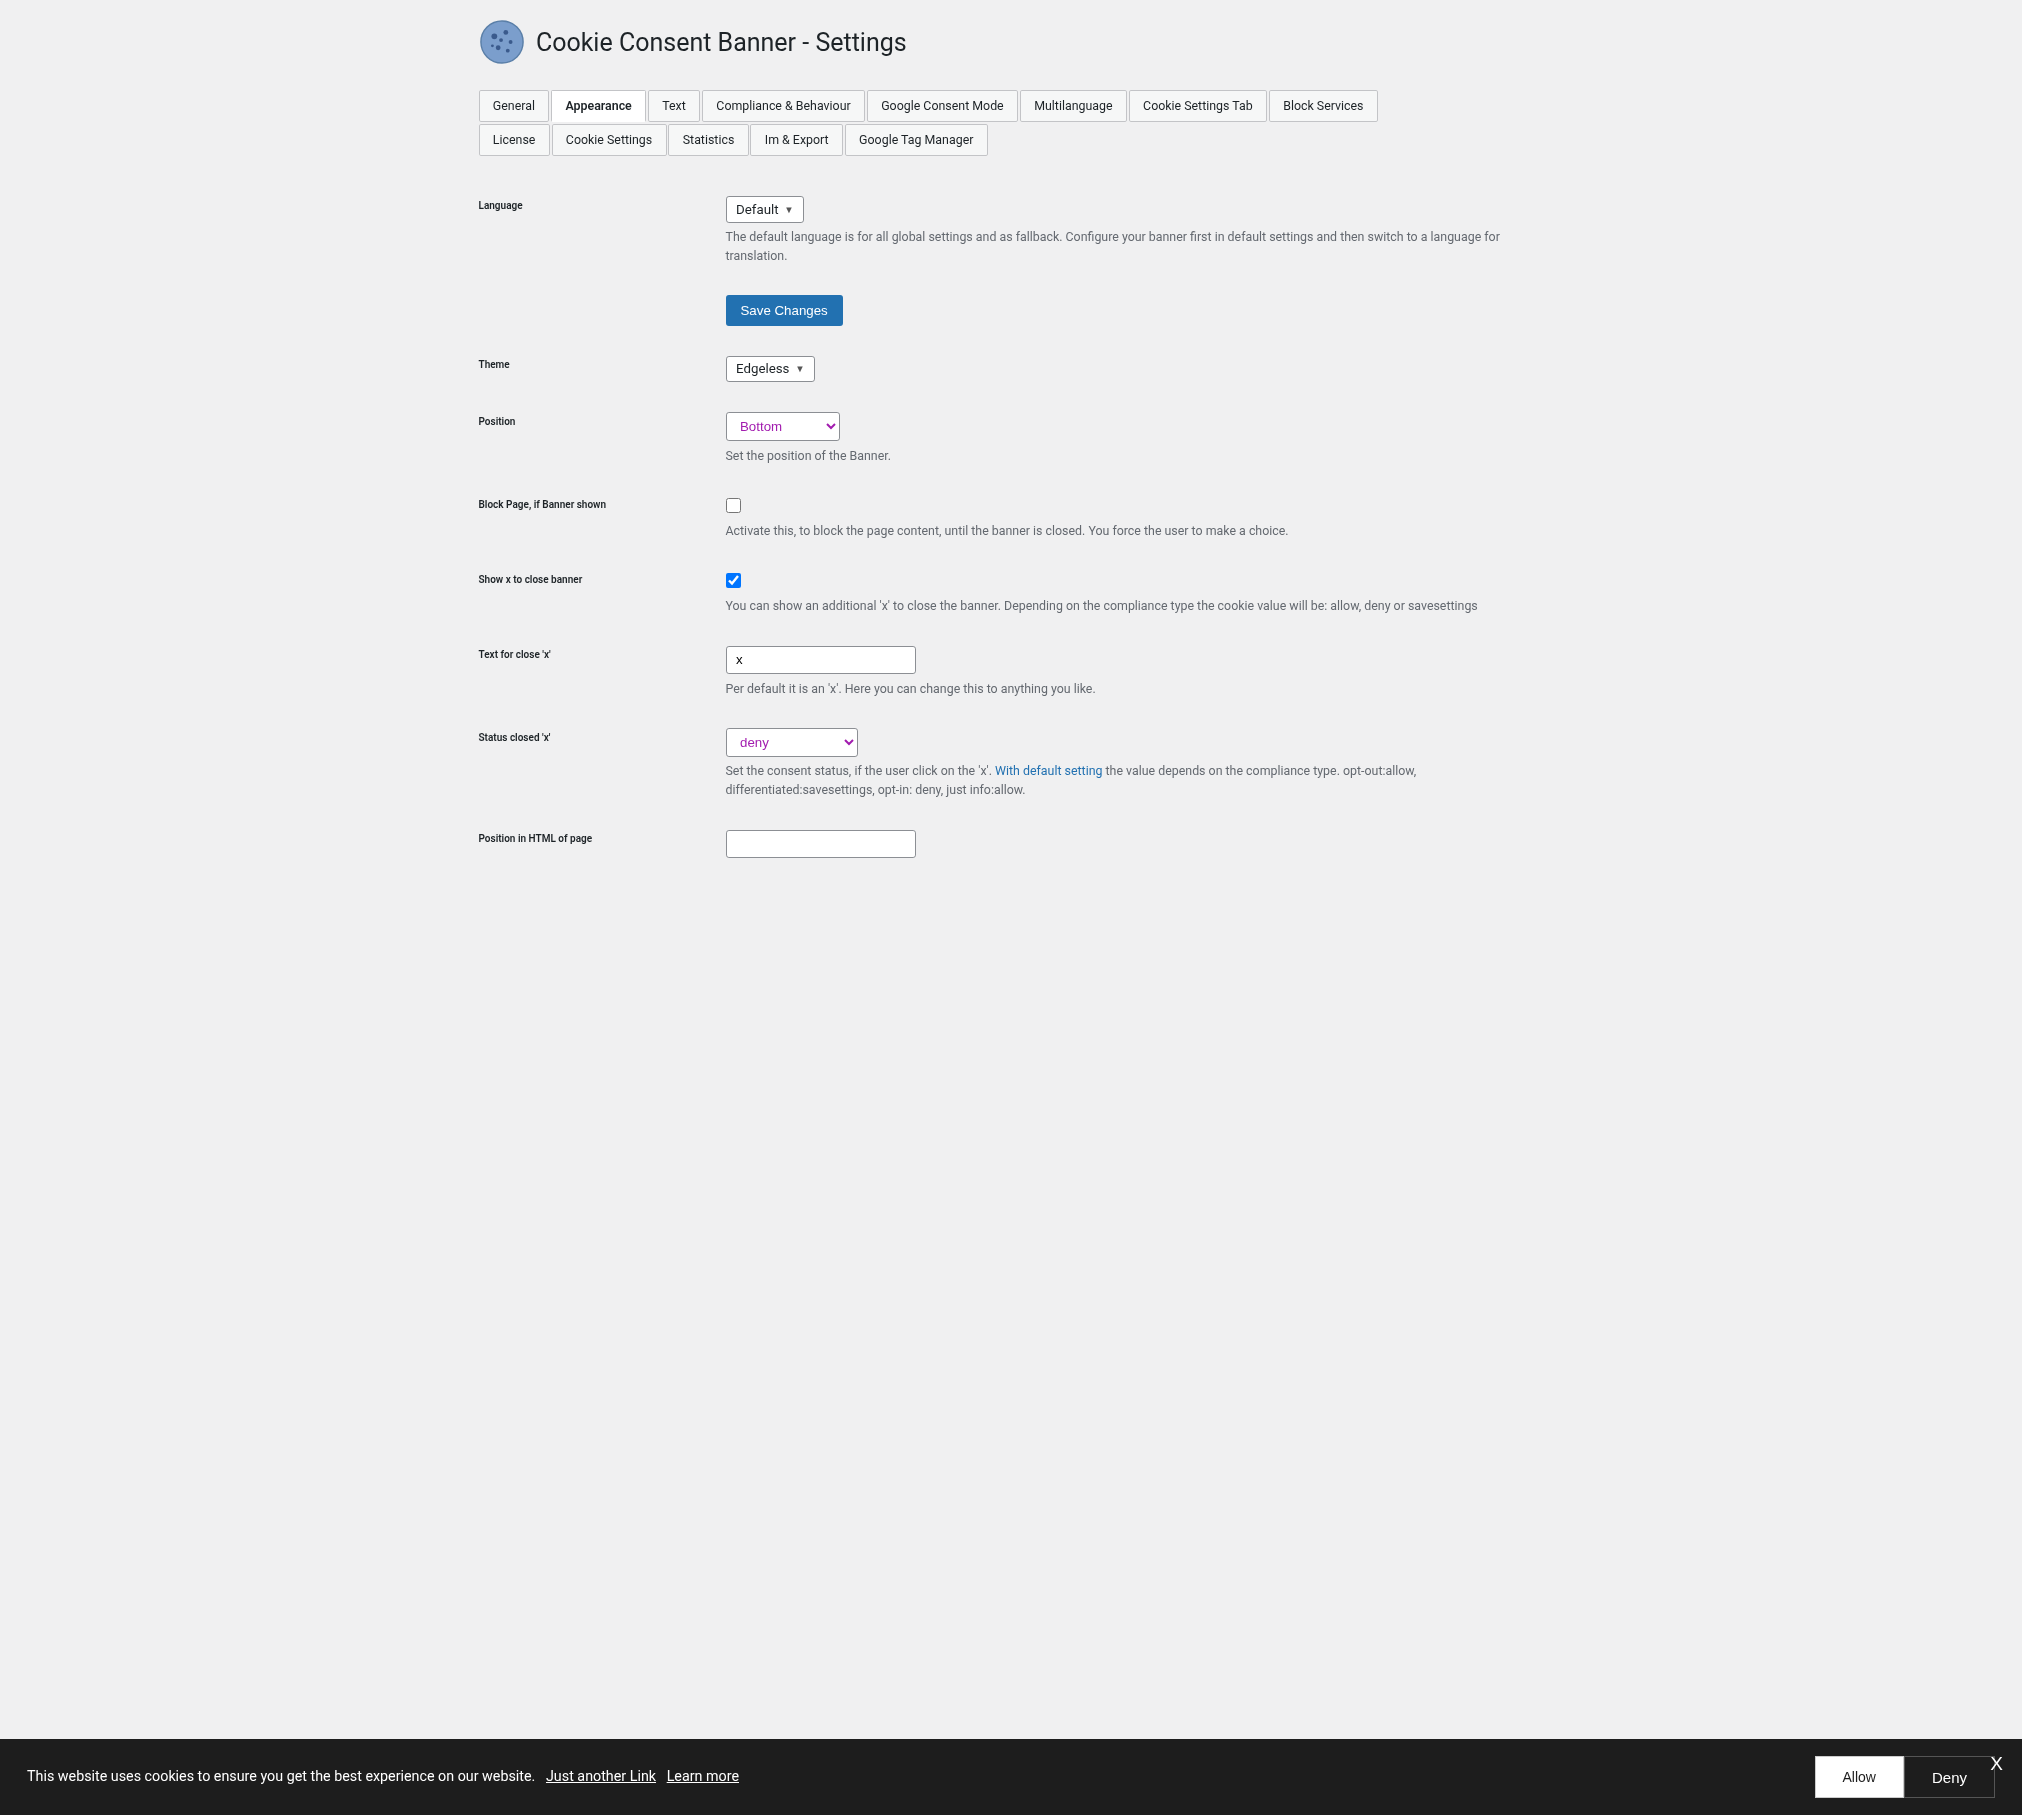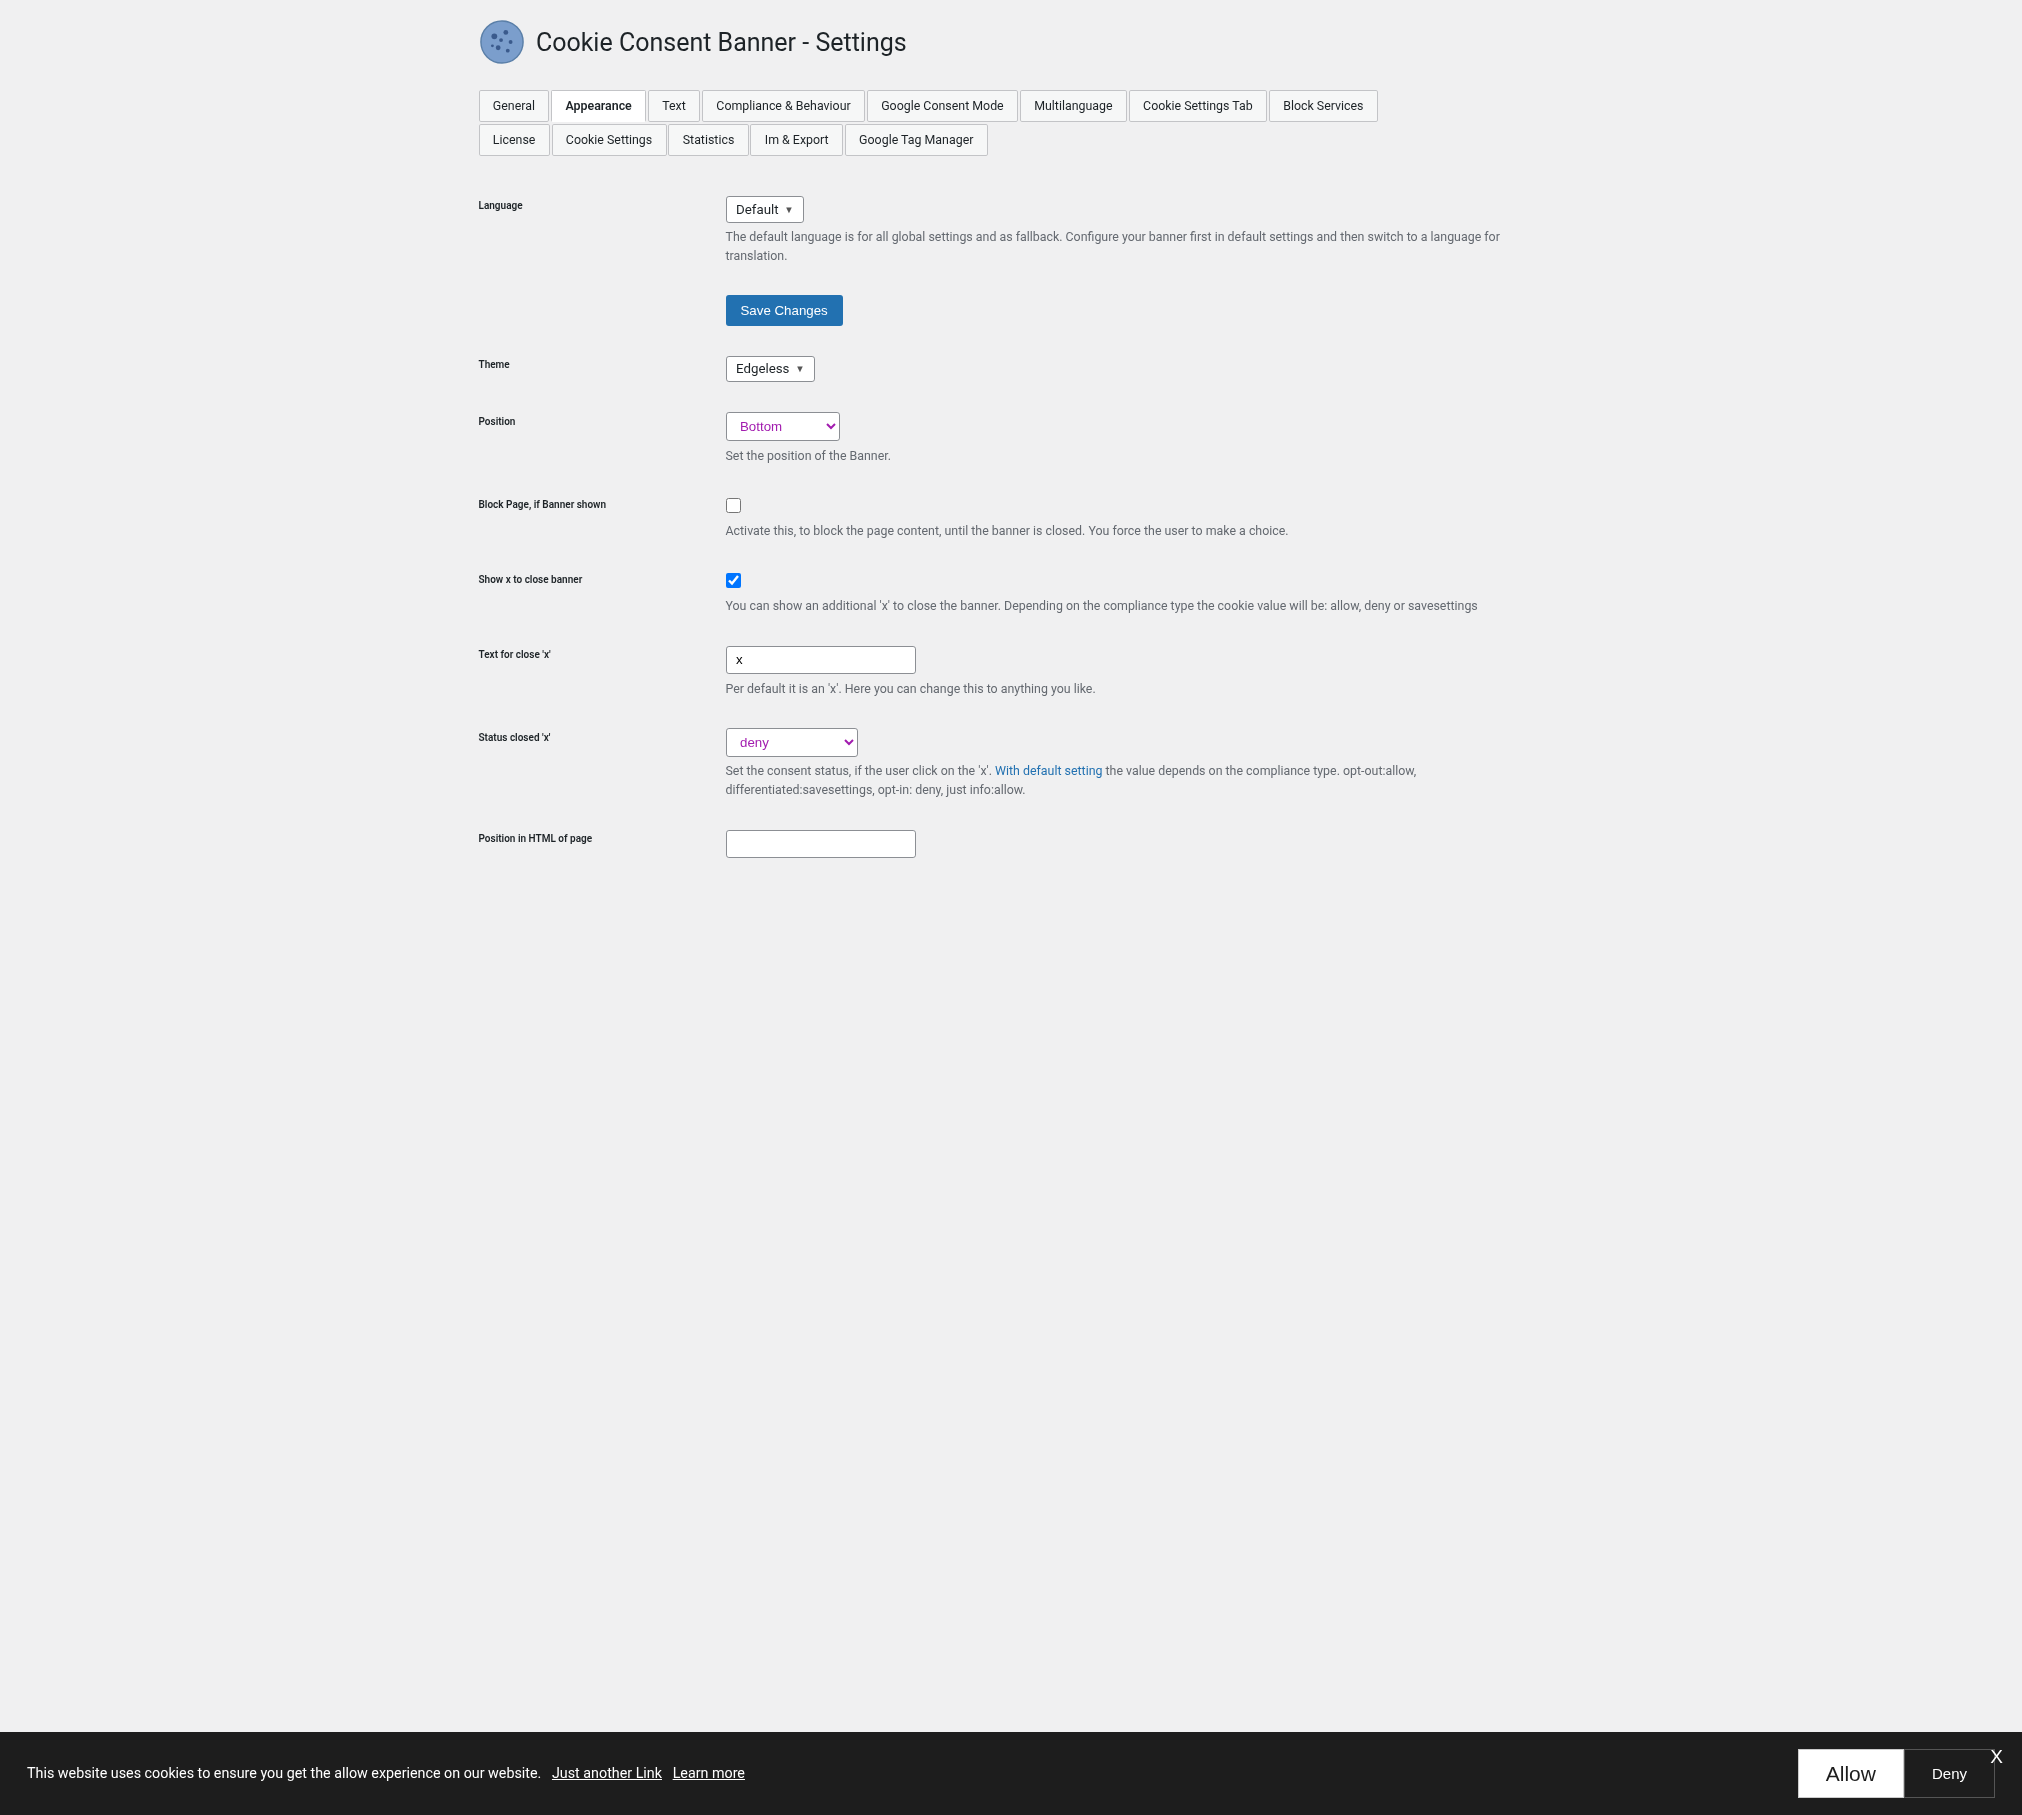--- a/index.html
+++ b/index.html
@@ -178,21 +178,21 @@
     }
     .cookie-buttons {
       display: flex;
       gap: 0;
     }
     .btn-allow {
       background: #fff;
       color: #1d1d1d;
       border: 1px solid #ccc;
       padding: 11.4px 27px;
-      font-size: 21px;
+      font-size: 14px;
       font-weight: 500;
       cursor: pointer;
     }
     .btn-deny {
       background: #1d1d1d;
       color: #fff;
       border: 1px solid #555;
       padding: 11.4px 27px;
       font-size: 15px;
       font-weight: 500;
@@ -329,21 +329,21 @@
         <input type="text" value="" style="width: 190px;">
       </div>
     </div>
 
   </div>
 </div>
 
 <div class="cookie-banner">
   <button class="cookie-close-x">X</button>
   <div class="cookie-banner-text">
-    <span>This website uses cookies to ensure you get the allow experience on our website.</span>
+    <span>This website uses cookies to ensure you get the best experience on our website.</span>
     &nbsp;
     <a>Just another Link</a>
     &nbsp;
     <a>Learn more</a>
   </div>
   <div class="cookie-buttons">
     <button class="btn-allow">Allow</button>
     <button class="btn-deny">Deny</button>
   </div>
 </div>

